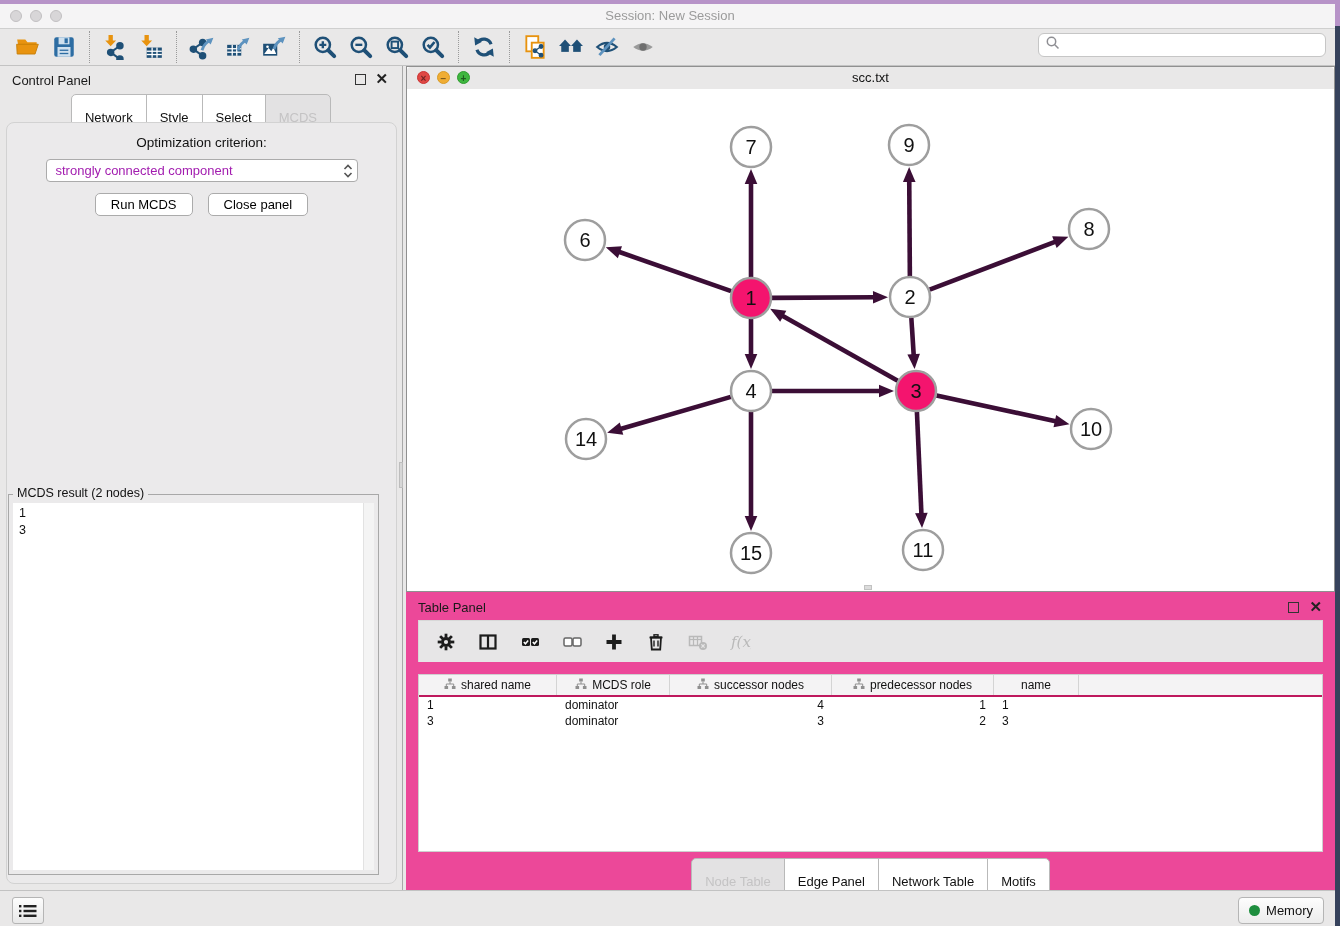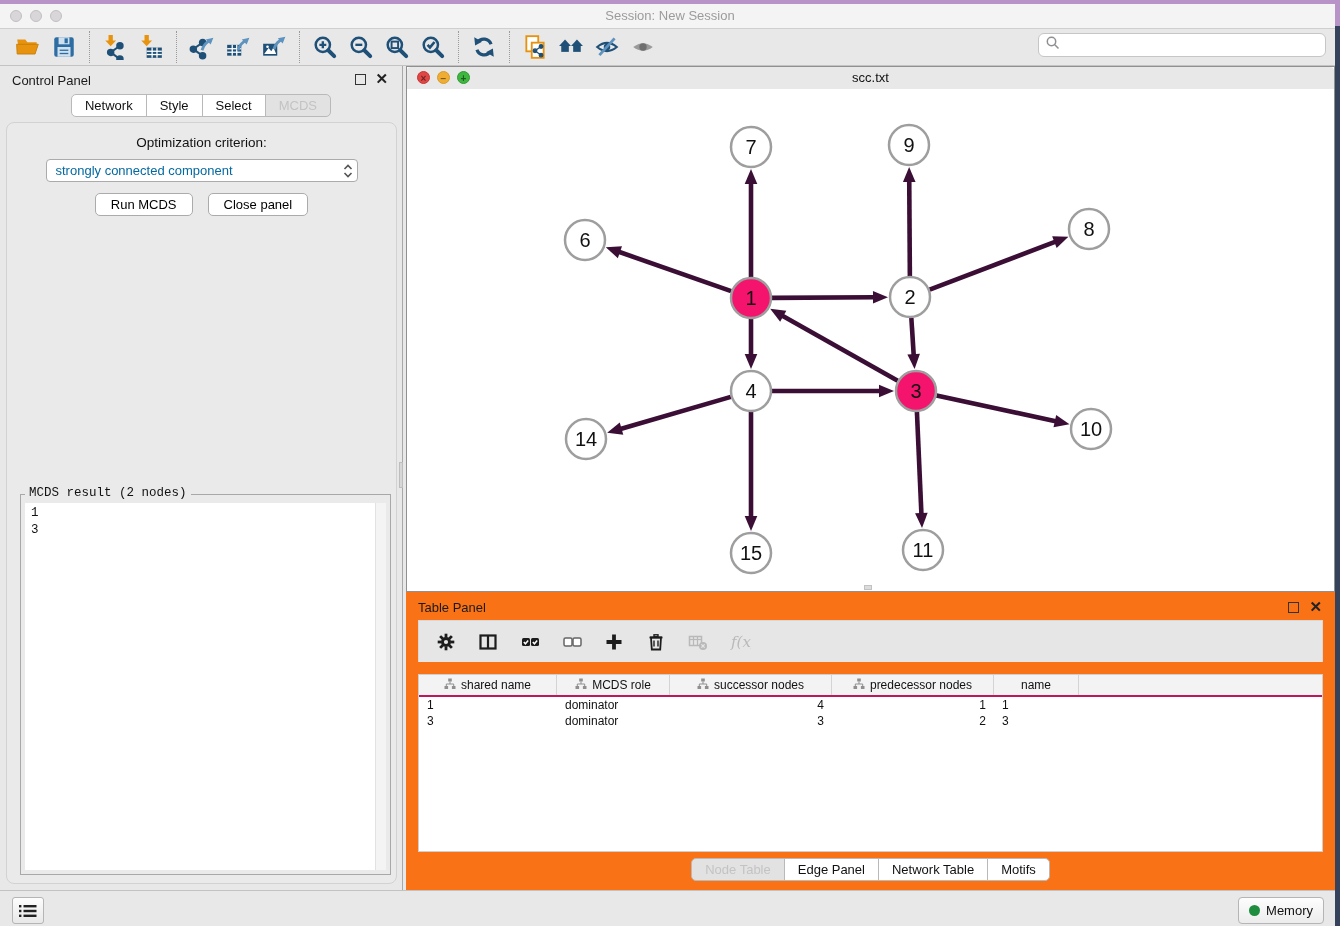--- a/index.html
+++ b/index.html
@@ -24,47 +24,47 @@
 
   
   .control-panel{position:absolute;left:0;top:66px;width:403px;height:824px;background:#e9e8e8;border-right:1px solid #a8a8a8;box-sizing:border-box;}
   .cp-head{position:relative;height:28px;}
   .cp-title{position:absolute;left:12px;top:7px;font-size:13px;color:#1a1a1a;}
   .float-icon{position:absolute;top:8px;width:11px;height:11px;border:1.6px solid #333;box-sizing:border-box;background:transparent;}
   .close-icon{position:absolute;top:5px;font-size:15px;font-weight:bold;color:#222;line-height:16px;}
   .cp-head .float-icon{right:36px;}
   .cp-head .close-icon{right:14px;}
   .tabrow{display:flex;justify-content:center;}
-  .tab{padding:3px 13px;font-size:13px;background:#fff;border:1px solid #b9b9b9;margin-left:-1px;color:#111;position:relative;cursor:pointer;}
+  .tab{padding:15px 13px;font-size:13px;background:#fff;border:1px solid #b9b9b9;margin-left:-1px;color:#111;position:relative;cursor:pointer;}
   .tab:first-child{border-top-left-radius:5px;border-bottom-left-radius:5px;margin-left:0;}
   .tab:last-child{border-top-right-radius:5px;border-bottom-right-radius:5px;}
   .tab.active{background:#e3e2e3;color:#c4c3c4;}
   .cp-inner{position:absolute;left:6px;top:56px;width:391px;height:762px;background:#ebeaeb;border:1px solid #d2d2d2;border-radius:8px;box-sizing:border-box;}
   .opt-label{margin-top:12px;text-align:center;font-size:13.5px;color:#111;}
   .dropdown{margin:9px auto 0 auto;width:312px;height:23px;background:#fff;border:1px solid #ababab;border-radius:4px;display:flex;align-items:center;box-sizing:border-box;cursor:pointer;}
-  .dropdown .dval{flex:1;padding-left:9px;font-size:13px;color:#0369a1;}
+  .dropdown .dval{flex:1;padding-left:9px;font-size:13px;color:#a21caf;}
   .dropdown .stepper{width:18px;display:flex;justify-content:center;}
   .btnrow{margin-top:11px;display:flex;justify-content:center;gap:15px;}
   .pbtn{background:#fff;border:1px solid #ababab;border-radius:5px;padding:3px 15px;font-size:13px;color:#000000;font-family:"Liberation Sans",sans-serif;cursor:pointer;}
-  .result-group{position:absolute;left:20px;top:428px;width:371px;height:381px;border:1px solid #a8a8a8;box-sizing:border-box;font-family:Liberation Mono, monospace;}
+  .result-group{position:absolute;left:8px;top:428px;width:371px;height:381px;border:1px solid #a8a8a8;box-sizing:border-box;}
   .result-legend{position:absolute;left:4px;top:-9px;background:#ebeaeb;padding:0 4px;font-size:12.5px;color:#111;}
   .result-text{position:absolute;left:4px;top:8px;right:14px;bottom:4px;background:#fff;font-size:12.5px;line-height:17px;padding:2px 6px;white-space:pre;color:#111;overflow:hidden;}
   .result-scroll{position:absolute;top:8px;right:4px;bottom:4px;width:10px;background:#f4f4f4;border-left:1px solid #e2e2e2;}
   .splitter-handle{position:absolute;left:399px;top:462px;width:4px;height:26px;background:#d7d7d7;border:1px solid #bdbdbd;box-sizing:border-box;}
 
   
   .network-frame{position:absolute;left:406px;top:66px;width:929px;height:526px;background:#fff;border:1px solid #909090;box-sizing:border-box;}
   .nf-titlebar{position:relative;height:22px;background:#e9e8e8;border-bottom:1px solid #b5b5b5;border-top-left-radius:4px;border-top-right-radius:4px;}
   .nf-title{position:absolute;left:0;right:0;top:3px;text-align:center;font-size:13px;color:#111;}
   .nf-light{position:absolute;top:4px;width:13px;height:13px;border-radius:50%;box-sizing:border-box;text-align:center;font-size:10px;font-weight:bold;line-height:13px;color:rgba(0,0,0,0.5);cursor:pointer;}
   .nf-canvas{position:absolute;left:0;top:22px;width:927px;height:502px;background:#fff;overflow:hidden;}
   .nf-resize{position:absolute;left:457px;bottom:1px;width:8px;height:5px;background:#dcdcdc;border:1px solid #c2c2c2;box-sizing:border-box;}
 
   
-  .table-panel{position:absolute;left:406px;top:592px;width:929px;height:298px;background:#f97316;}
+  .table-panel{position:absolute;left:406px;top:592px;width:929px;height:298px;background:#ec4899;}
   .tp-head{position:relative;height:26px;}
   .tp-title{position:absolute;left:12px;top:8px;font-size:13px;color:#1a1a1a;}
   .tp-head .float-icon{right:36px;top:10px;}
   .tp-head .close-icon{right:13px;top:7px;}
   .tp-toolbar{margin:2px 12px 0 12px;height:42px;display:flex;align-items:center;gap:16px;padding-left:14px;background:#e7e6e7;border:1px solid #d8d8d8;border-bottom:none;box-sizing:border-box;}
   .tp-tool{width:26px;height:26px;display:flex;align-items:center;justify-content:center;cursor:pointer;}
   .tp-table{position:absolute;left:12px;top:82px;width:905px;height:178px;background:#fff;border:1px solid #cfcfcf;box-sizing:border-box;overflow:hidden;}
   .tp-header{display:flex;height:20px;background:#f4f3f4;border-bottom:2px solid #be185d;}
   .tp-hcell{display:flex;align-items:center;justify-content:center;gap:5px;font-size:12px;color:#111;border-right:1px solid #d4d4d4;box-sizing:border-box;cursor:pointer;}
   .tp-row{display:flex;height:16px;font-size:12px;color:#111;}

